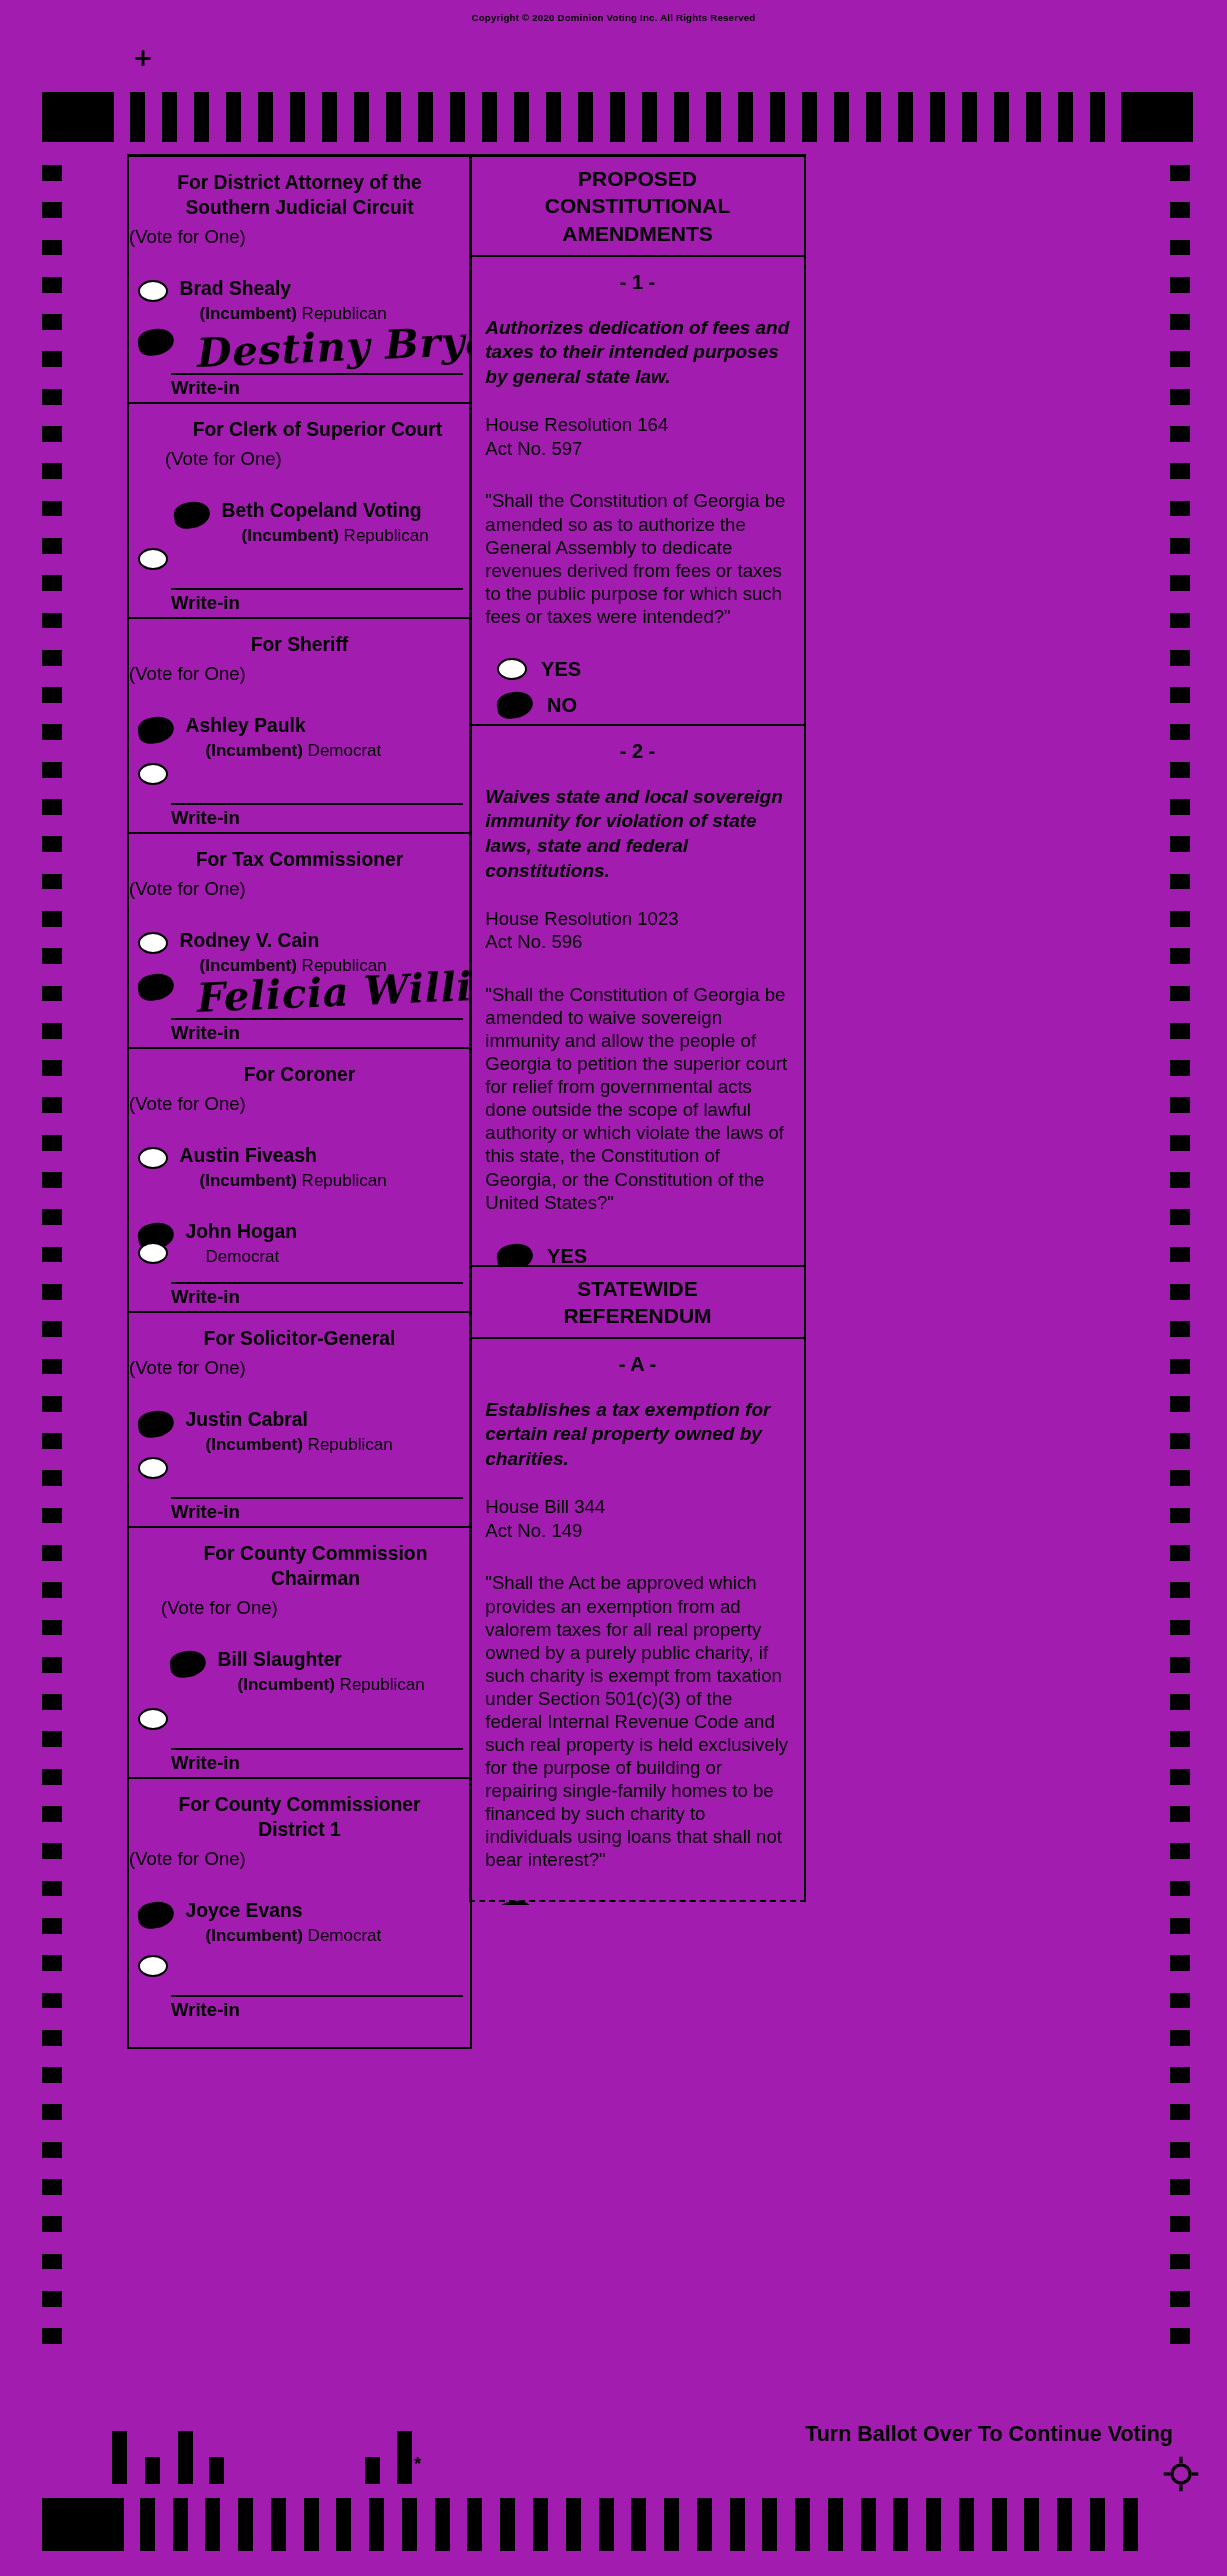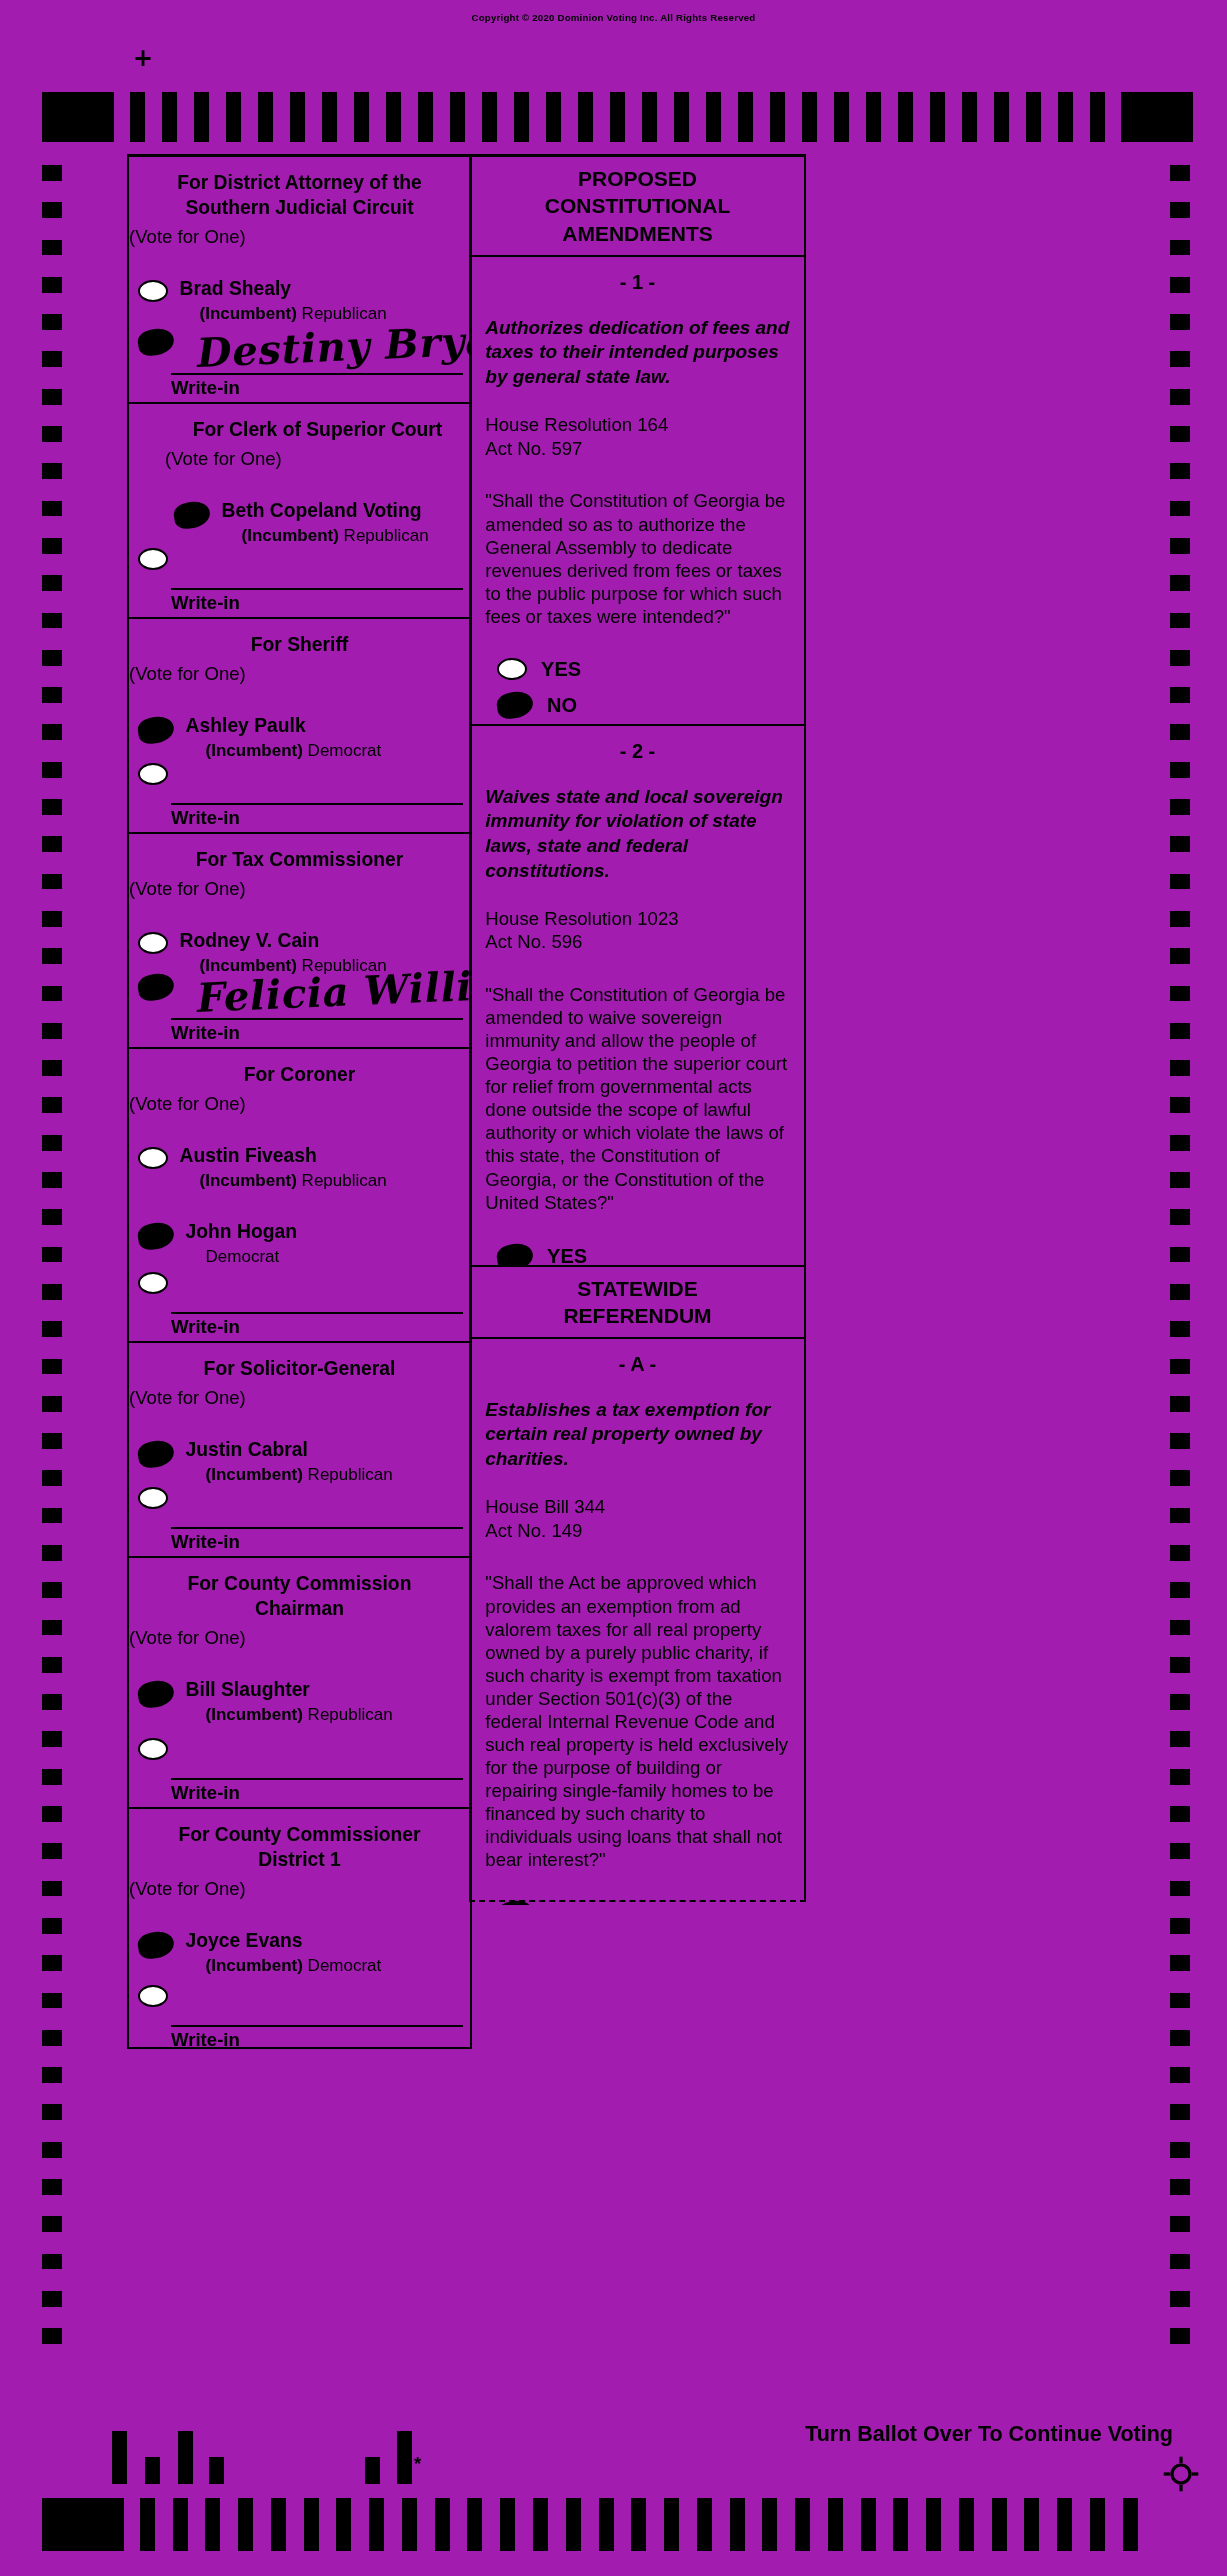--- a/index.html
+++ b/index.html
@@ -306,21 +306,21 @@
             <div class="cparty"><b>(Incumbent)</b> Republican</div>
           </div>
         </div>
         <div class="oval writein-oval filled"></div>
         <div class="handwriting">Felicia Williams</div>
         <div class="writein-area">
           <div class="wline"></div>
           <div class="wlabel">Write-in</div>
         </div>
       </section>
-      <section class="race" style="height: 294px;">
+      <section class="race" style="height: 264px;">
         <div class="race-title">
           <div>For Coroner</div>
         </div>
         <div class="vote-for">(Vote for One)</div>
         <div class="cand">
           <div class="oval"></div>
           <div>
             <div class="cname">Austin Fiveash</div>
             <div class="cparty"><b>(Incumbent)</b> Republican</div>
           </div>
@@ -349,21 +349,21 @@
             <div class="cname">Justin Cabral</div>
             <div class="cparty"><b>(Incumbent)</b> Republican</div>
           </div>
         </div>
         <div class="oval writein-oval"></div>
         <div class="writein-area">
           <div class="wline"></div>
           <div class="wlabel">Write-in</div>
         </div>
       </section>
-      <section class="race" style="height: 251px;">
+      <section class="race" style="height: 251px; padding-left: 32px;">
         <div class="race-title">
           <div>For County Commission</div>
           <div>Chairman</div>
         </div>
         <div class="vote-for">(Vote for One)</div>
         <div class="cand">
           <div class="oval filled"></div>
           <div>
             <div class="cname">Bill Slaughter</div>
             <div class="cparty"><b>(Incumbent)</b> Republican</div>

